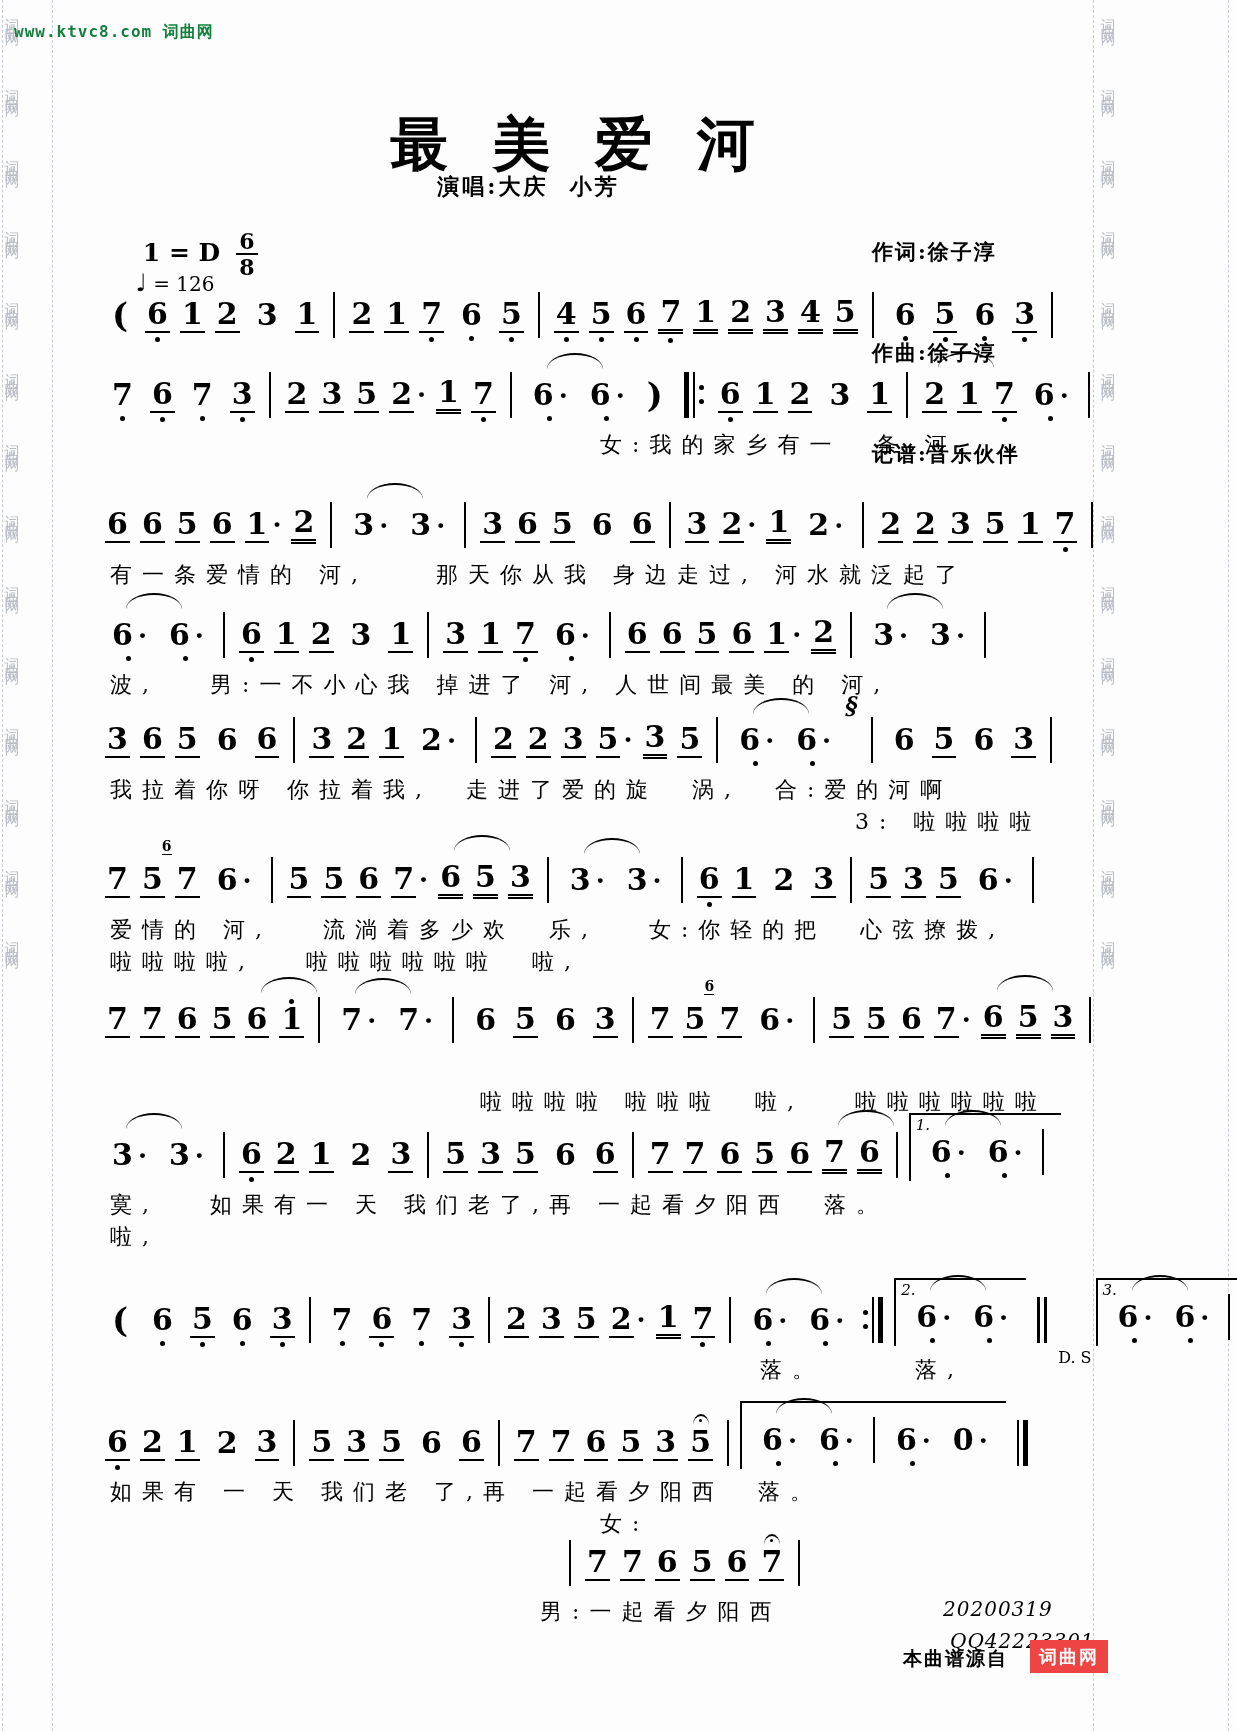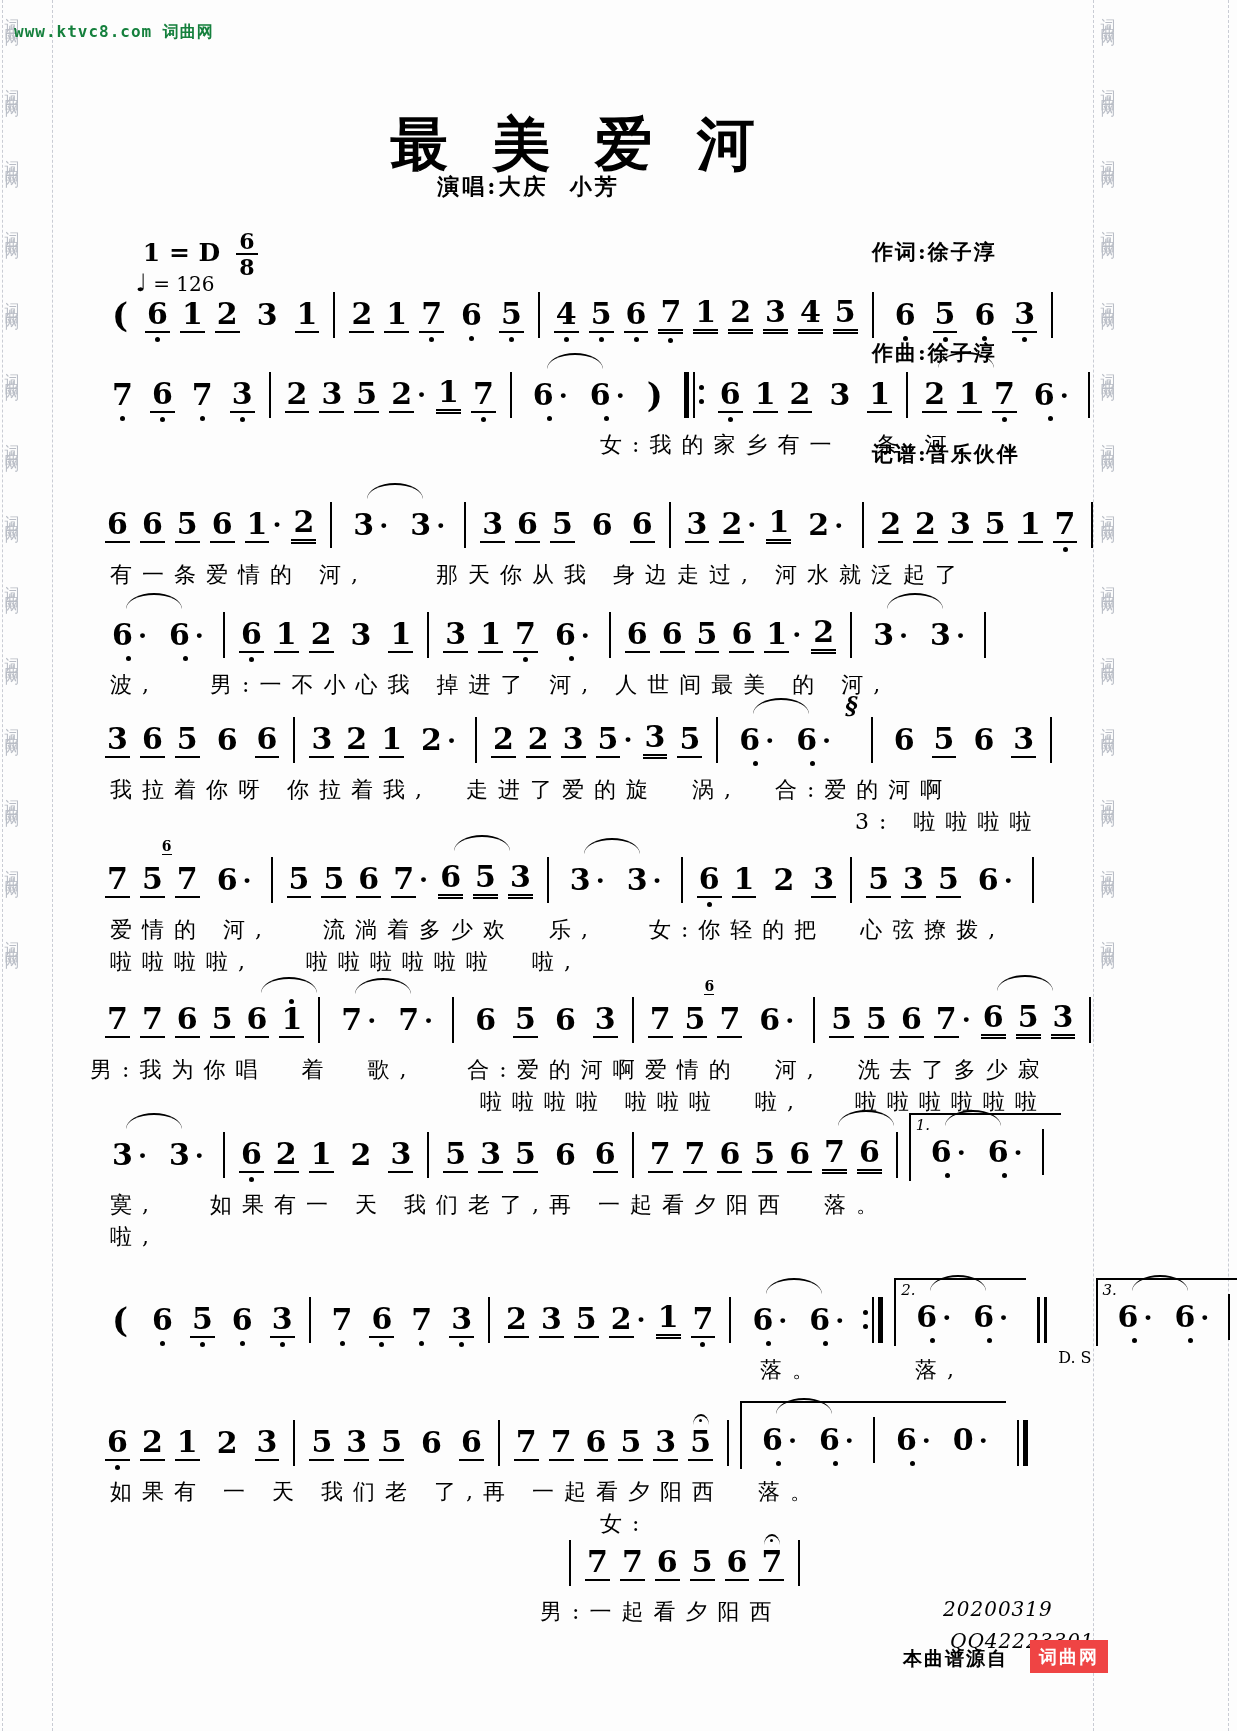--- a/index.html
+++ b/index.html
@@ -1422,21 +1422,20 @@
             <span class="numrow">
               <span class="d u2">3</span>
             </span>
             <span class="slotL"></span>
           </span>
           <span class="bargrp">
             <span class="bthin"></span>
           </span>
         </div>
         <div class="lyrics" style="height: 64px;">
-          <span class="lyr" style="left: -10px; top: 0px;">男:我为你唱  着  歌,   合:爱的河啊爱情的  河,  洗去了多少寂</span>
           <span class="lyr" style="left: 380px; top: 32px;">啦啦啦啦 啦啦啦  啦,   啦啦啦啦啦啦</span>
         </div>
       </div>
       <div class="system" style="top: 1123px;">
         <div class="notes">
           <span class="tok">
             <span class="arc"></span>
             <span class="slotH"></span>
             <span class="numrow">
               <span class="d">3</span>

